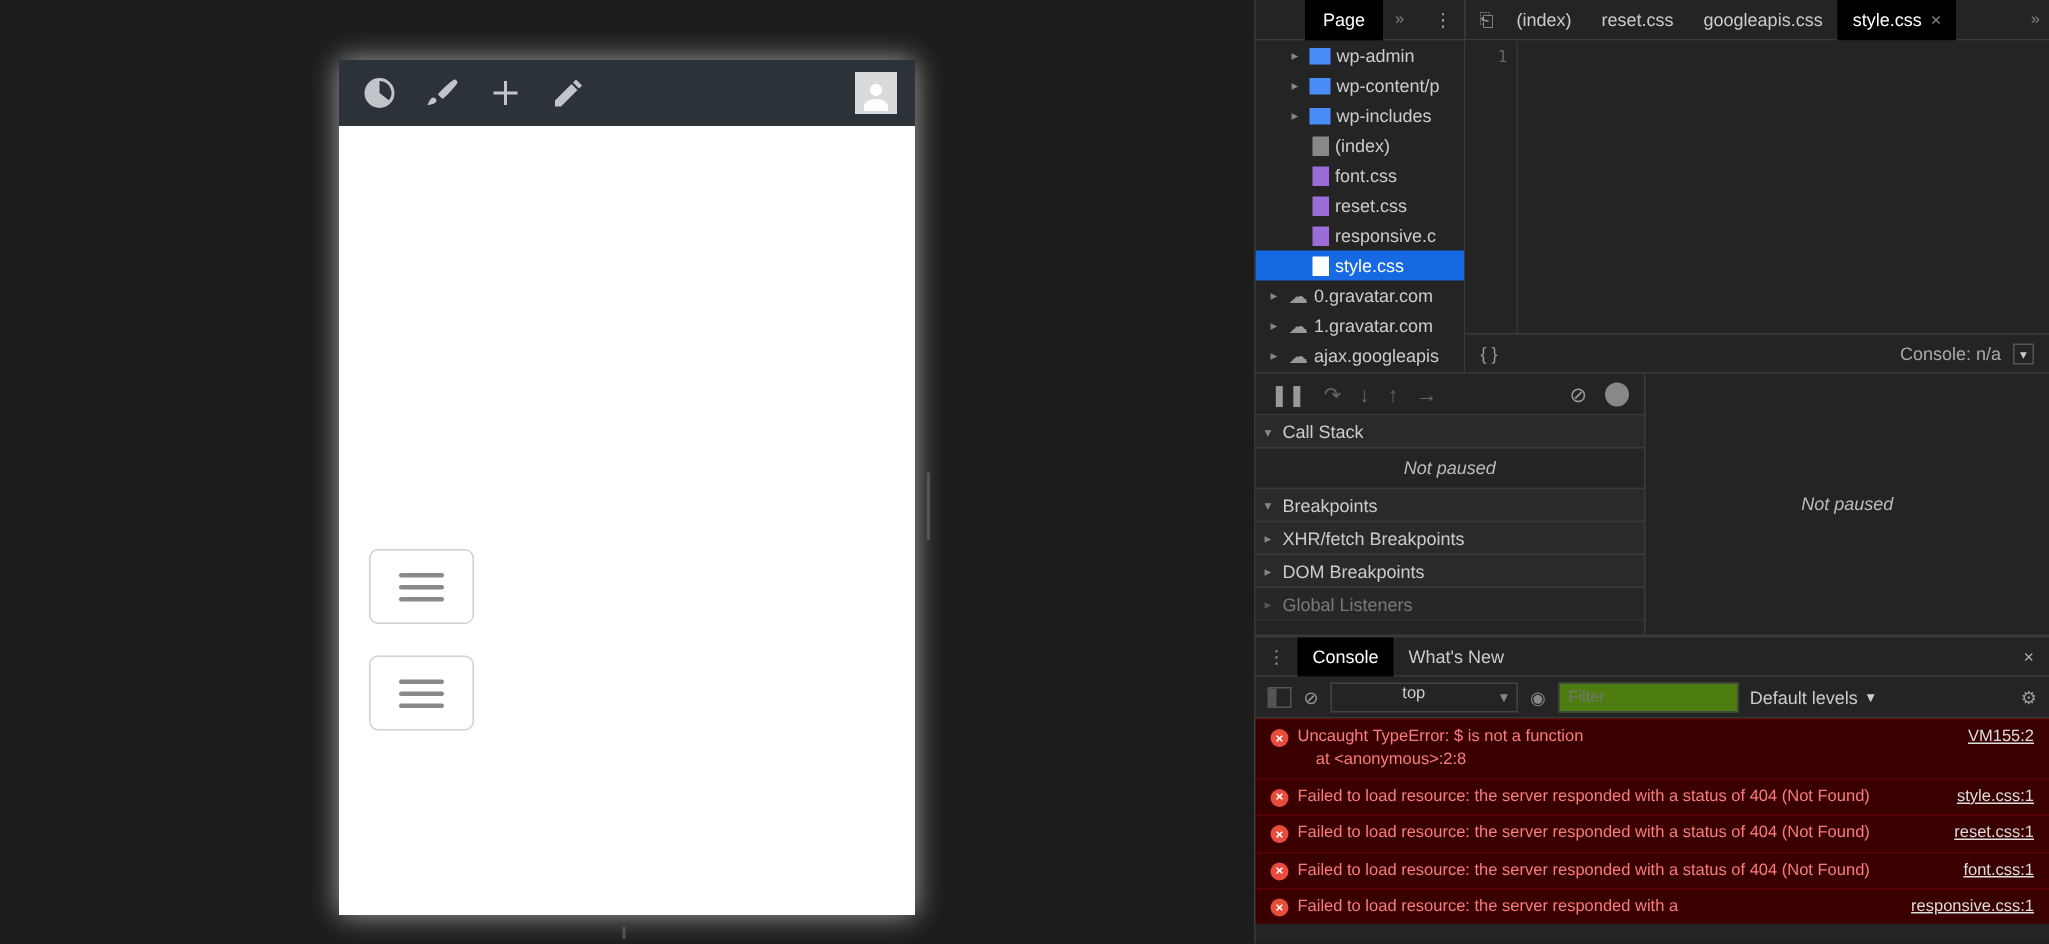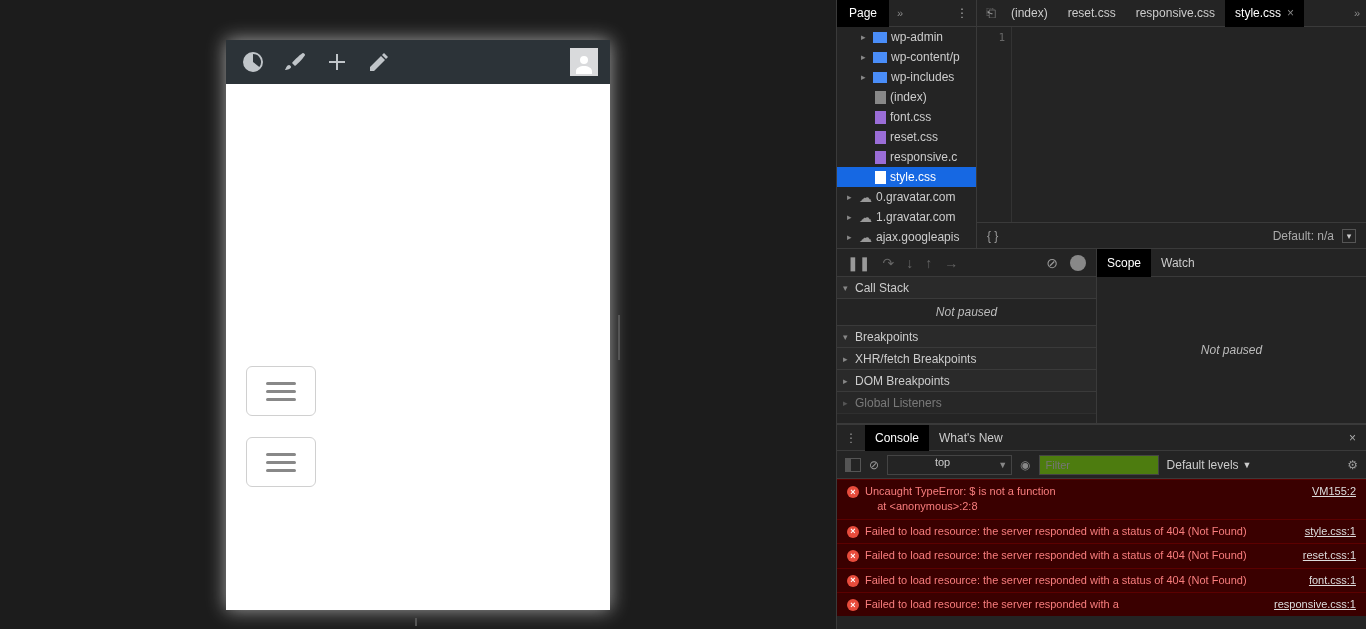--- a/index.html
+++ b/index.html
@@ -22,21 +22,21 @@
 .hamburger-lines span{display:block;width:30px;height:3px;background:#888;border-radius:2px;}
 .resize-handle { position:absolute; right:-14px; top:275px; width:8px; height:45px; display:flex;flex-direction:column;justify-content:space-between;}
 .resize-handle span{width:2px;height:45px;background:#555;display:inline-block;margin-left:2px;}
 .resize-bottom { position:absolute; left:50%; bottom:4px; transform:translateX(-50%); display:flex; gap:3px;}
 .resize-bottom span{width:45px;height:2px;background:#555;display:block;}
 
 
 .devtools { flex:1; height:629px; background:#242424; border-left:1px solid #3a3a3a; display:flex; flex-direction:column; color:#ccc; font-size:12px;}
 .top-row { height:27px; display:flex; border-bottom:1px solid #3a3a3a;}
 .page-tabs { display:flex; align-items:center; width:140px; border-right:1px solid #3a3a3a;}
-.page-tab { background:#000; color:#fff; height:27px; padding:0 12px; display:flex; align-items:center;}
+.page-tab { background:#000; color:#fff; height:27px; padding:0 12px; display:flex; align-items:center;margin-left:33px;}
 .more-chevron { padding:0 8px; color:#888; font-size:11px;}
 .more-chevron.right{margin-left:auto;padding:0 6px 0 0;}
 .dots{margin-left:auto;padding:0 8px;color:#aaa;}
 .file-tabs { flex:1; display:flex; align-items:center; padding-left:4px;}
 .file-nav{width:20px;text-align:center;color:#999;}
 .ftab{padding:0 10px;height:27px;display:flex;align-items:center;color:#ccc;gap:4px;}
 .ftab.active{background:#000;color:#fff;}
 .ftab .close{color:#888;font-size:12px;margin-left:2px;}
 .sources-row{display:flex;height:222px;border-bottom:1px solid #3a3a3a;}
 .file-tree{width:140px;overflow:hidden;border-right:1px solid #3a3a3a;}
@@ -150,21 +150,21 @@
   <div class="top-row">
     <div class="page-tabs">
       <div class="page-tab">Page</div>
       <div class="more-chevron">»</div>
       <div class="dots">⋮</div>
     </div>
     <div class="file-tabs">
       <div class="file-nav">⎗</div>
       <div class="ftab">(index)</div>
       <div class="ftab">reset.css</div>
-      <div class="ftab">responsive.css</div>
+      <div class="ftab">googleapis.css</div>
       <div class="ftab active">
           <span>style.css</span>
           <span class="close">×</span>
         </div>
       <div class="more-chevron right">»</div>
     </div>
   </div>
 
   <div class="sources-row">
     <div class="file-tree">
@@ -216,21 +216,21 @@
       <div class="tree-item">
           <span class="caret">▸</span>
           <span class="cloud">☁</span>
           <span>ajax.googleapis</span>
         </div>
     </div>
     <div class="editor">
       <div class="gutter">1</div>
       <div class="coverage-bar">
         <span class="pretty">{ }</span>
-        <span class="cov">Default: n/a</span>
+        <span class="cov">Console: n/a</span>
         <span style="margin-left:8px;border:1px solid #555;width:14px;height:14px;display:flex;align-items:center;justify-content:center;font-size:9px;">▾</span>
       </div>
     </div>
   </div>
 
   <div class="debug-row">
     <div class="debug-left">
       <div class="debug-toolbar">
         <span class="dbg-btn">❚❚</span>
         <span class="dbg-btn dark">↷</span>
@@ -257,24 +257,20 @@
       <div class="section-header">
           <span class="caret">▸</span>
           <span>DOM Breakpoints</span>
         </div>
       <div class="section-header" style="opacity:0.5">
           <span class="caret">▸</span>
           <span>Global Listeners</span>
         </div>
     </div>
     <div class="debug-right">
-      <div class="scope-tabs">
-        <div class="scope-tab active">Scope</div>
-        <div class="scope-tab">Watch</div>
-      </div>
       <div class="scope-body">Not paused</div>
     </div>
   </div>
 
   <div class="drawer">
     <div class="drawer-tabs">
       <span class="dots-left">⋮</span>
       <div class="dtab active">Console</div>
       <div class="dtab">What's New</div>
       <span class="drawer-close">×</span>

